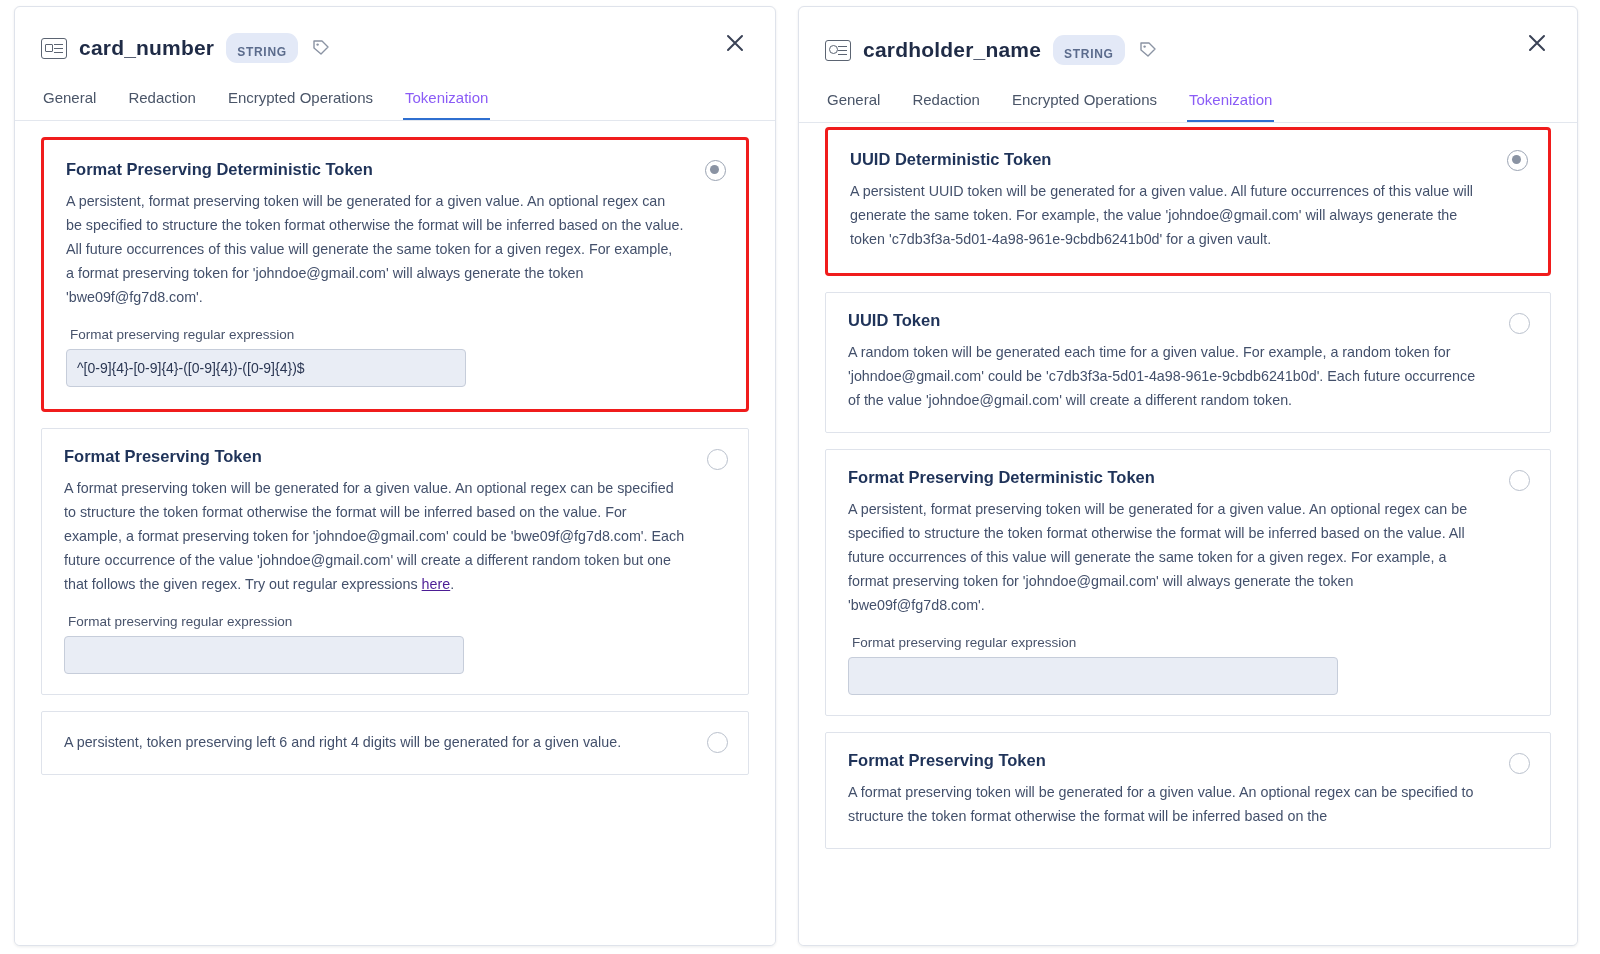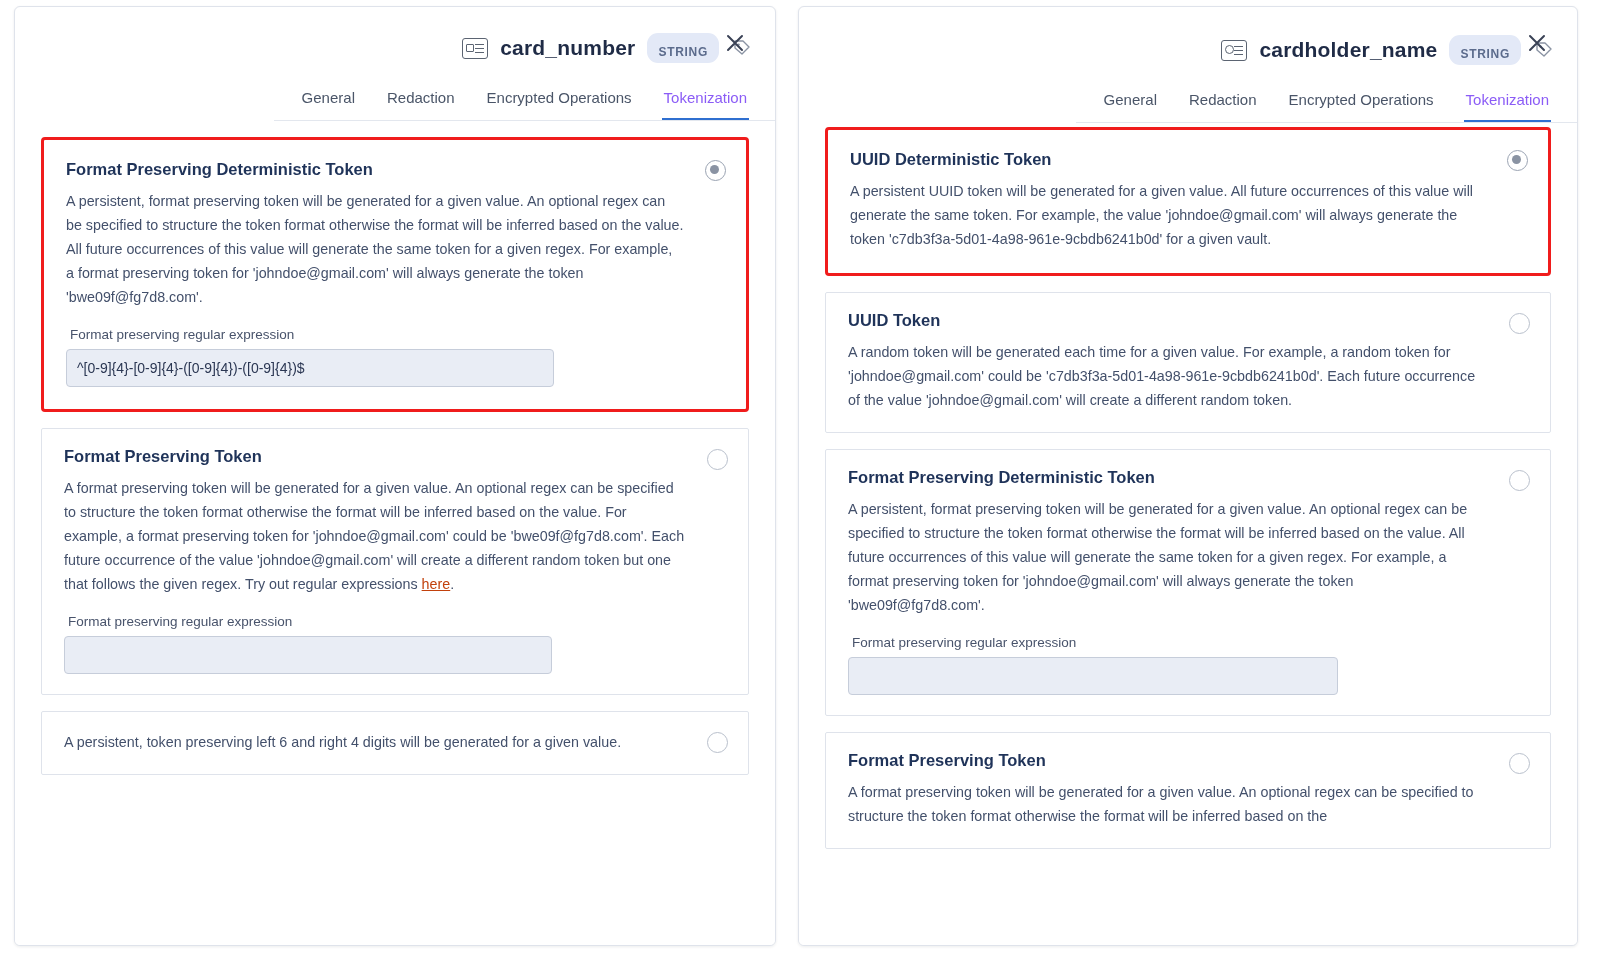--- a/index.html
+++ b/index.html
@@ -19,21 +19,20 @@
   }
   .panel {
     position: relative;
     background: #ffffff;
     border: 1px solid #dfe3eb;
     border-radius: 6px;
     box-shadow: 0 1px 3px rgba(16,24,40,0.08);
     overflow: hidden;
     display: flex;
     flex-direction: column;
-    align-items: flex-end;
   }
   .panel-left { width: 762px; }
   .panel-right { width: 780px; }
 
   
   .panel-header {
     display: flex;
     align-items: center;
     padding: 26px 24px 0 26px;
     position: relative;
@@ -154,21 +153,21 @@
     padding-right: 40px;
   }
   .opt-desc {
     font-size: 14.3px;
     line-height: 1.68;
     color: #43506b;
     margin: 0;
     padding-right: 40px;
   }
   .opt-desc a {
-    color: #c2410c;
+    color: #4c1d95;
     text-decoration: underline;
   }
   .radio {
     position: absolute;
     right: 20px;
     top: 20px;
     width: 21px; height: 21px;
     border: 1.6px solid #b9c0cc;
     border-radius: 50%;
     background: #fff;
@@ -184,21 +183,21 @@
     width: 9px; height: 9px;
     border-radius: 50%;
     background: #8a93a3;
   }
   .field-label {
     font-size: 13.5px;
     color: #48536b;
     margin: 18px 0 7px 4px;
   }
   .regex-input {
-    width: 488px;
+    width: 400px;
     height: 38px;
     border: 1px solid #c6cdda;
     border-radius: 4px;
     background: #e9edf5;
     font-family: "Liberation Sans", sans-serif;
     font-size: 14px;
     color: #2b3753;
     padding: 0 10px;
     outline: none;
   }

